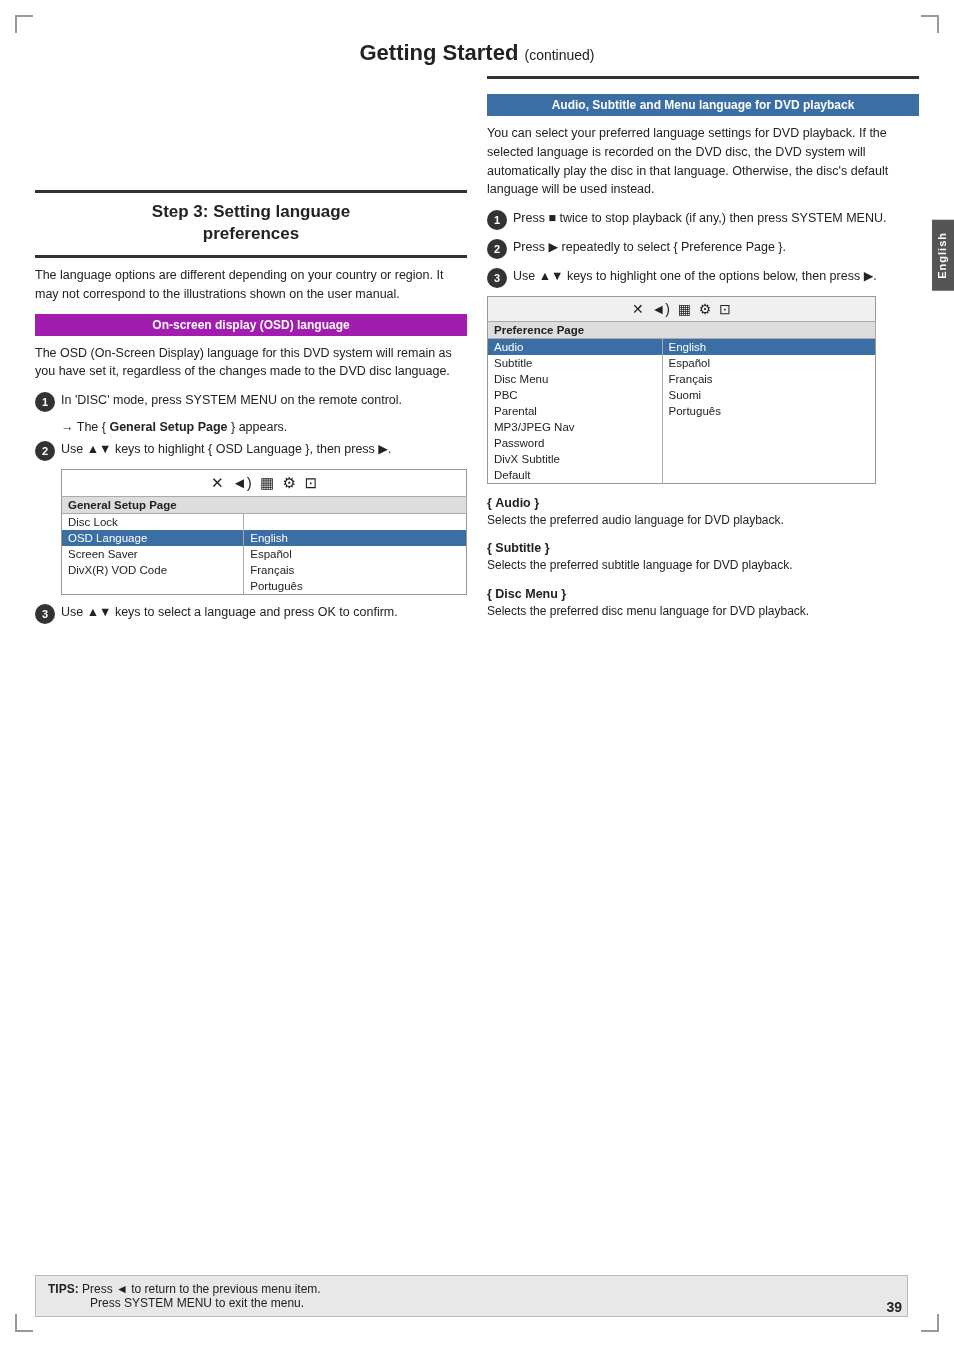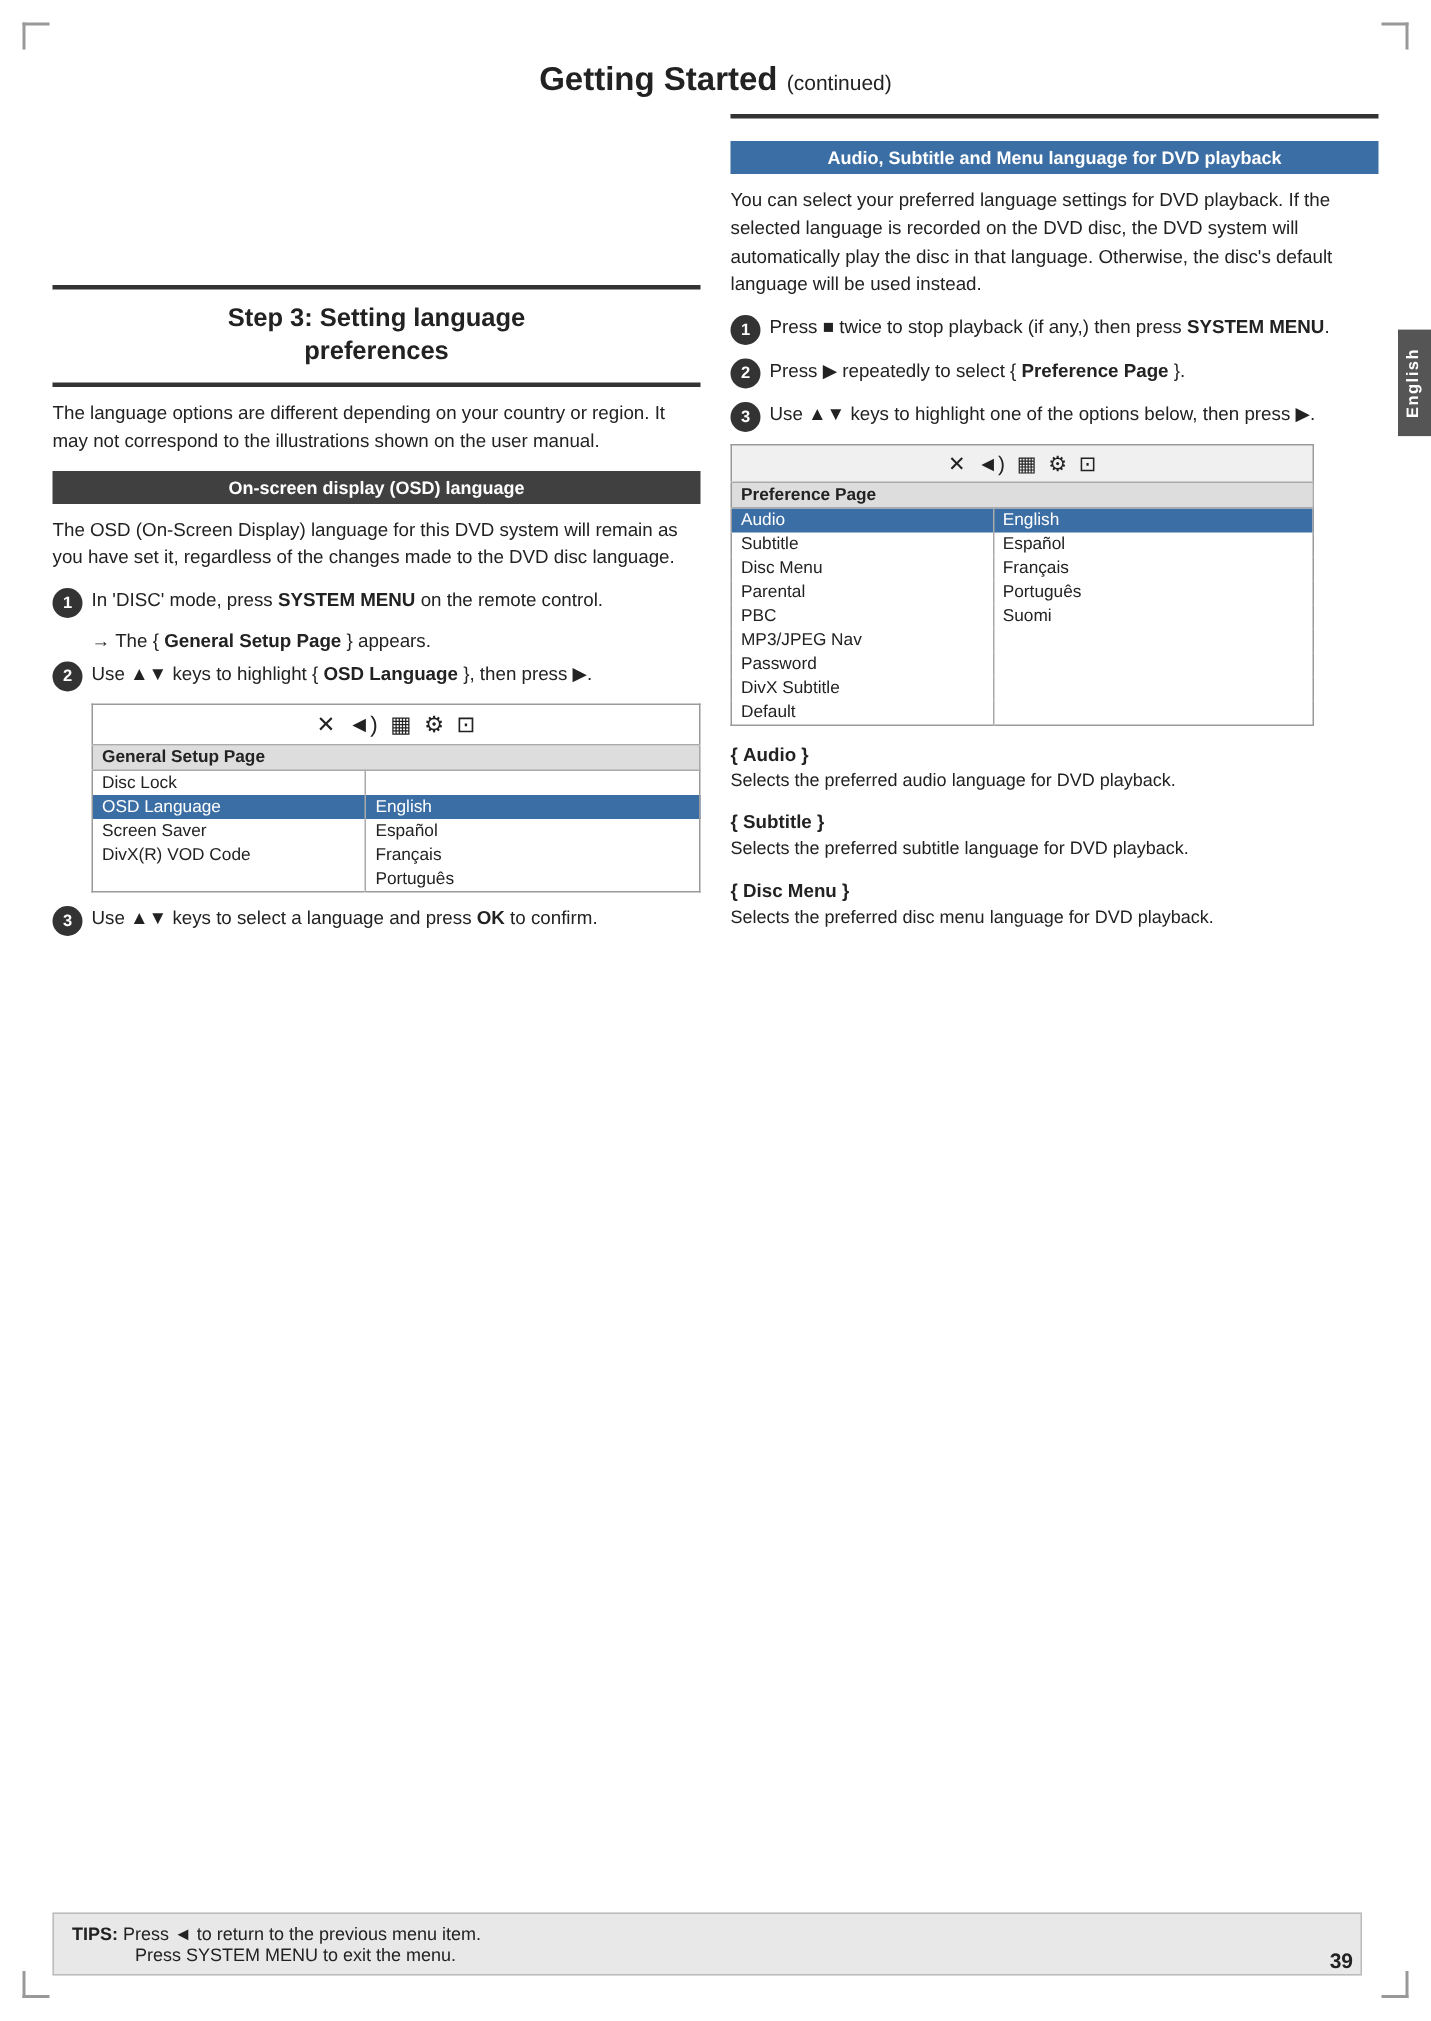--- a/index.html
+++ b/index.html
@@ -93,21 +93,21 @@
     }
 
     .body-text {
       font-size: 12.5px;
       line-height: 1.5;
       margin-bottom: 10px;
     }
 
     
     .subsection-header {
-      background: #404040;
+      background: #a21caf;
       color: white;
       font-size: 12px;
       font-weight: bold;
       padding: 4px 8px;
       margin: 10px 0 8px 0;
       text-align: center;
     }
     .subsection-header.blue-header {
       background: #3a6ea5;
       color: white;
@@ -136,21 +136,21 @@
       flex-shrink: 0;
       margin-top: 1px;
     }
 
     .step-text {
       font-size: 12.5px;
       line-height: 1.5;
       flex: 1;
     }
 
-    .step-text strong { font-weight: bold; }
+    .step-text strong { font-weight: normal; }
 
     
     .arrow-note {
       margin-left: 26px;
       font-size: 12.5px;
       margin-bottom: 6px;
     }
     .arrow-note::before {
       content: '→ ';
     }
@@ -389,26 +389,26 @@
       </tr>
       <tr>
         <td class="col-left">Subtitle</td>
         <td class="col-right">Español</td>
       </tr>
       <tr>
         <td class="col-left">Disc Menu</td>
         <td class="col-right">Français</td>
       </tr>
       <tr>
+        <td class="col-left">PBC</td>
+        <td class="col-right">Suomi</td>
+      </tr>
+      <tr>
         <td class="col-left">Parental</td>
         <td class="col-right">Português</td>
-      </tr>
-      <tr>
-        <td class="col-left">PBC</td>
-        <td class="col-right">Suomi</td>
       </tr>
       <tr>
         <td class="col-left">MP3/JPEG Nav</td>
         <td class="col-right"></td>
       </tr>
       <tr>
         <td class="col-left">Password</td>
         <td class="col-right"></td>
       </tr>
       <tr>

